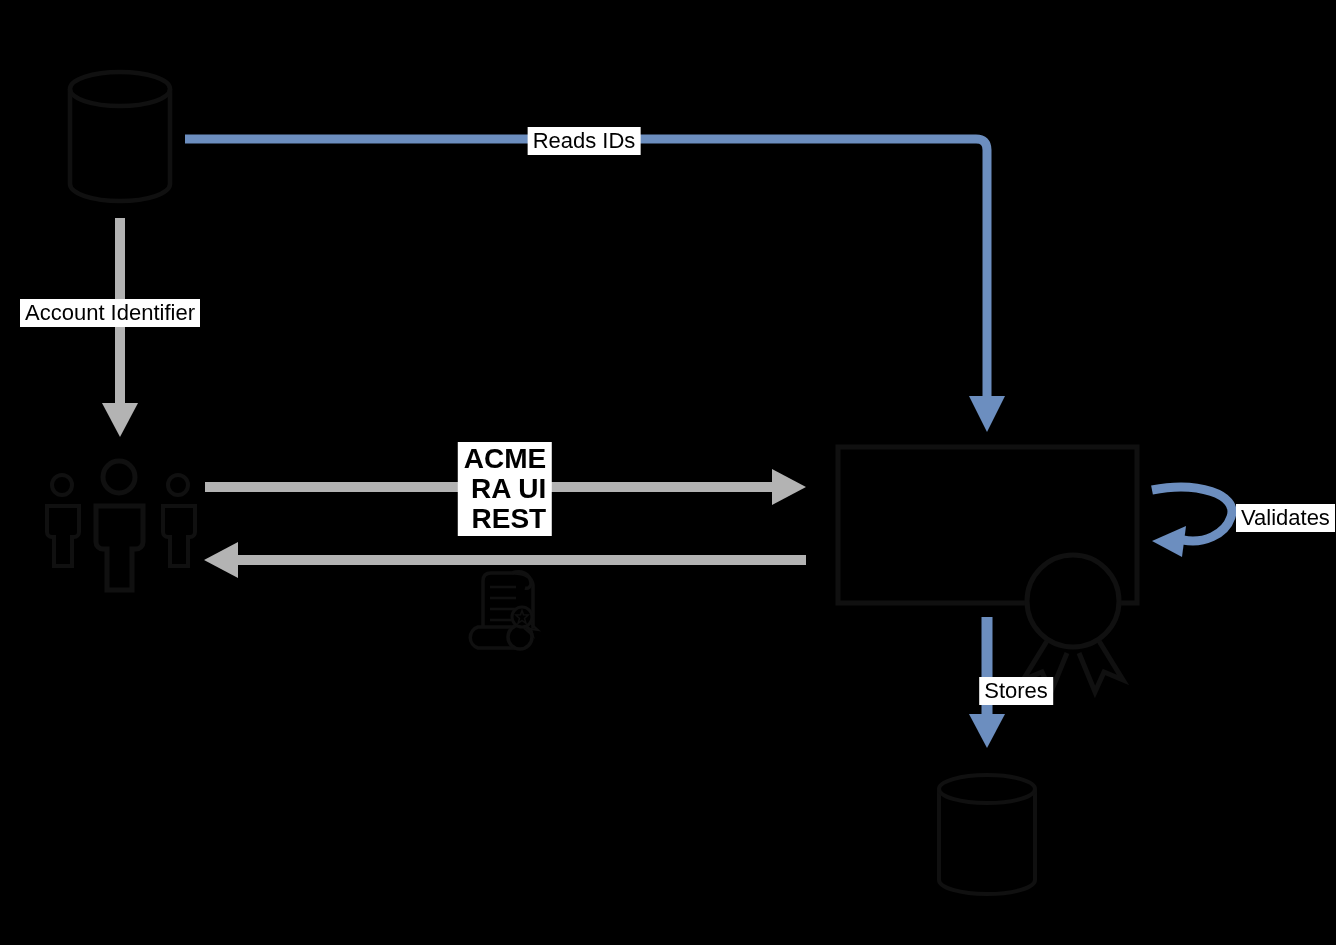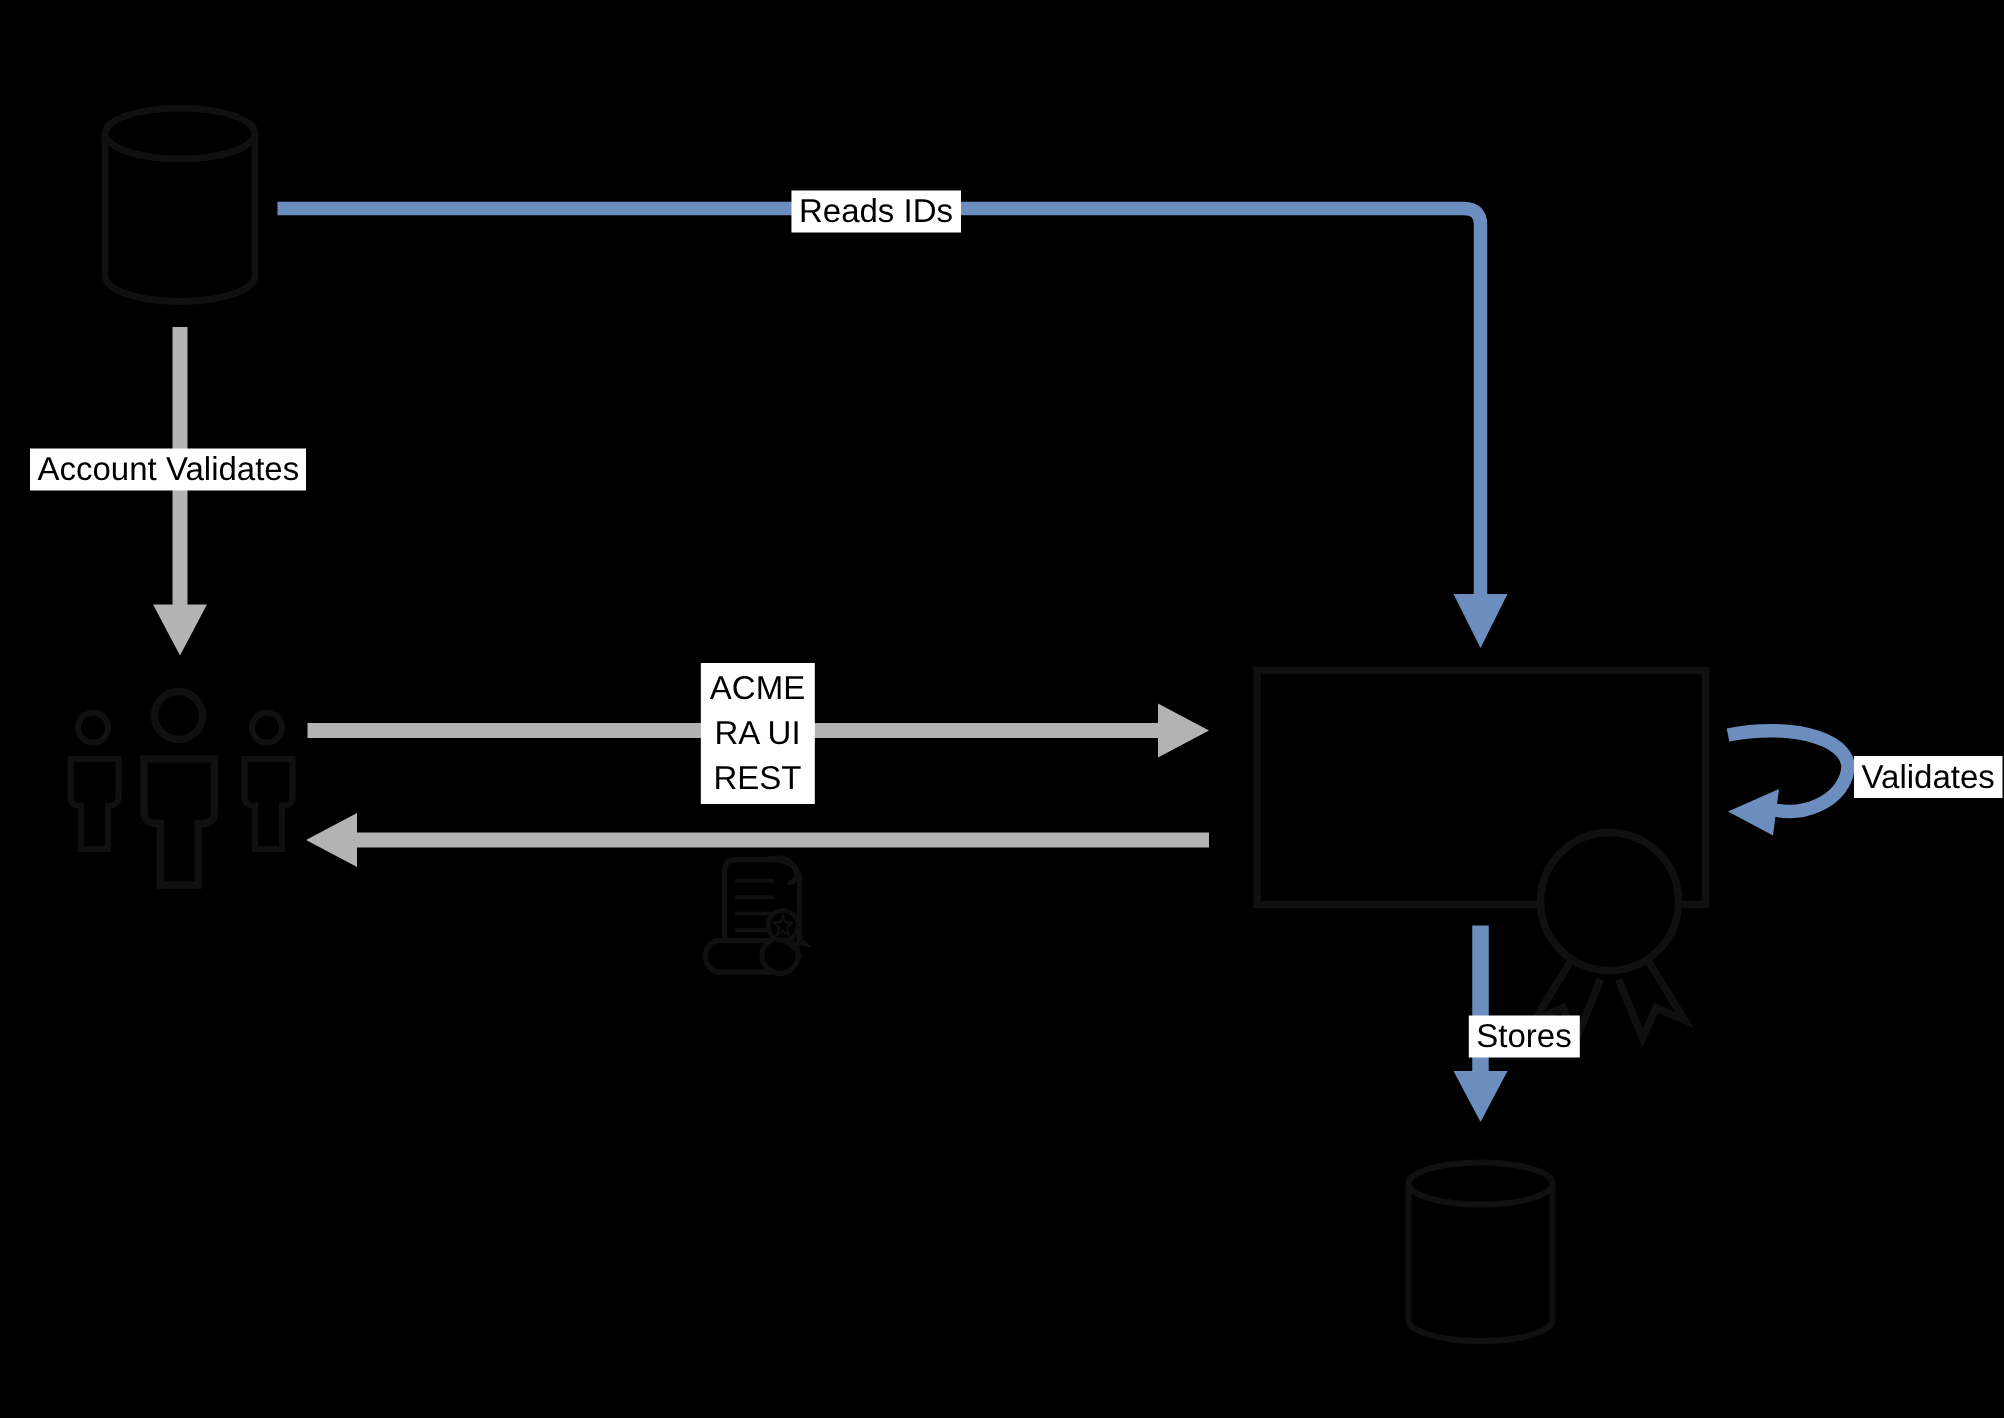--- a/index.html
+++ b/index.html
@@ -14,22 +14,22 @@
   .sfill { fill:var(--shapeFill); stroke:var(--shapeStroke); }
   .blue  { fill:none; stroke:var(--arrowBlue); }
   .blueF { fill:var(--arrowBlue); stroke:none; }
   .gray  { fill:none; stroke:var(--arrowGray); }
   .grayF { fill:var(--arrowGray); stroke:none; }
   .lbl {
     position:absolute; background:var(--labelBg); color:var(--labelText);
     font-size:22px; line-height:26px; padding:1px 5px; white-space:nowrap; z-index:2;
   }
   .lbl.center { transform:translateX(-50%); }
-  .lbl.multiline { white-space:normal; text-align:center; font-weight:normal;
-    font-size:22px; line-height:30px; padding:2px 6px; }
+  .lbl.multiline { white-space:normal; text-align:right; font-weight:bold;
+    font-size:28px; line-height:30px; padding:2px 6px; }
 </style>
 </head>
 <body>
 
 <div class="stage">
 
   <svg width="1336" height="945" viewBox="0 0 1336 945">
 
     <g>
       <path class="sfill" stroke-width="4.5" d="M70,89 a50,17 0 0 1 100,0 v95 a50,17 0 0 1 -100,0 z"></path>
@@ -97,21 +97,21 @@
     </g>
 
     <g>
       <path class="sfill" stroke-width="4" d="M939,789 a48,14 0 0 1 96,0 v91 a48,14 0 0 1 -96,0 z"></path>
       <path class="sline" stroke-width="4" d="M1035,789 a48,14 0 0 1 -96,0"></path>
     </g>
   </svg>
 
   <div class="lbl center" style="left:584px; top:127px;">Reads IDs</div>
 
-  <div class="lbl" style="left:20px; top:299px;">Account Validates</div>
+  <div class="lbl" style="left:20px; top:299px;">Account Identifier</div>
 
   <div class="lbl multiline" style="left:505px; top:442px; transform:translateX(-50%);">
     <div>ACME</div>
     <div>RA UI</div>
     <div>REST</div>
   </div>
 
   <div class="lbl" style="left:1236px; top:504px;">Validates</div>
 
   <div class="lbl center" style="left:988px; top:677px;margin-left:28px;">Stores</div>

